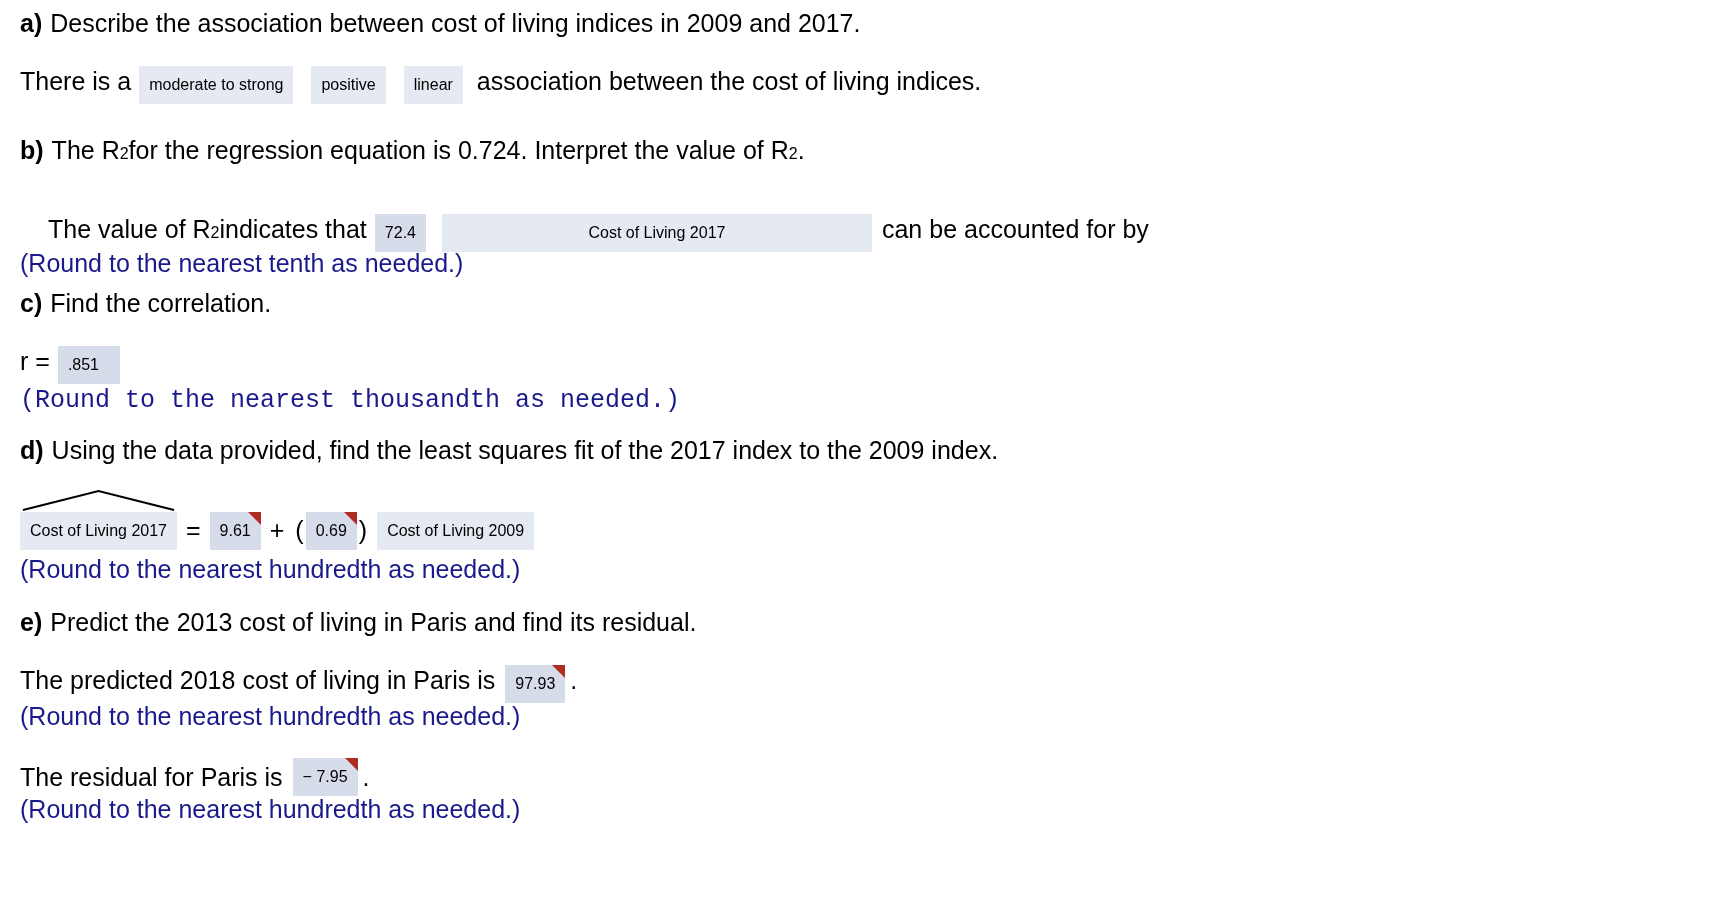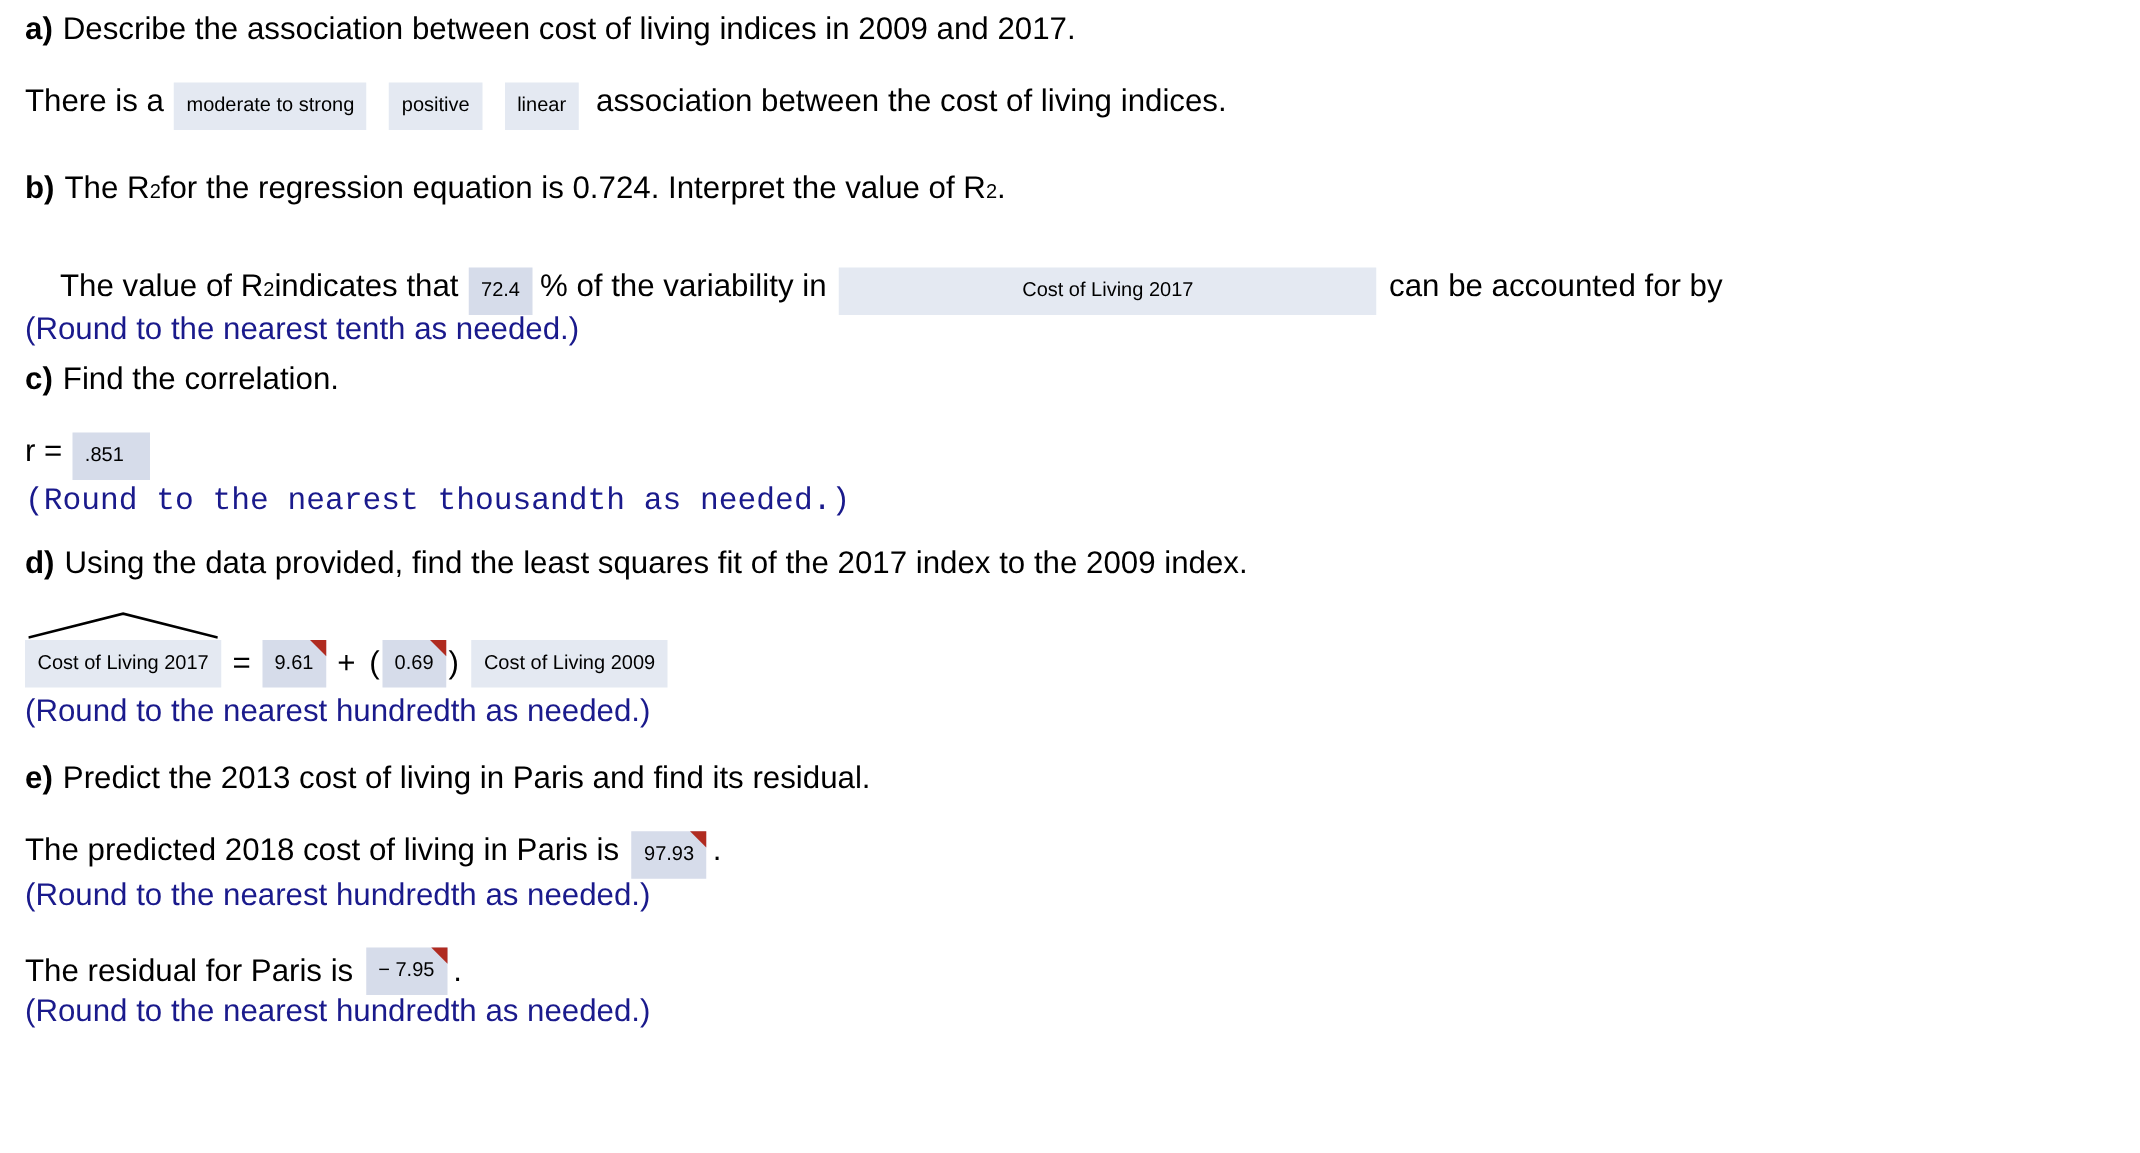--- a/index.html
+++ b/index.html
@@ -141,21 +141,20 @@
       <span class="txt">.</span>
   </div>
 
   <div class="row" style="top:214px; left:20px;margin-left:28px;">
     <span class="txt">The value of R</span>
       <span class="sup">2</span>
       <span class="txt"> indicates that</span>
     <span class="sp"></span>
     <span class="fld input">72.4</span>
     <span class="sp" style="width:6px;"></span>
-    <span class="txt">% of the variability in</span>
     <span class="sp" style="width:10px;"></span>
     <span class="fld wide-center" style="width:410px;">Cost of Living 2017</span>
     <span class="sp" style="width:10px;"></span>
     <span class="txt">can be accounted for by</span>
     <span class="sp" style="width:10px;"></span>
   </div>
 
   <div class="row blue" style="top:248px;">(Round to the nearest tenth as needed.)</div>
 
   <div class="row" style="top:288px;">

